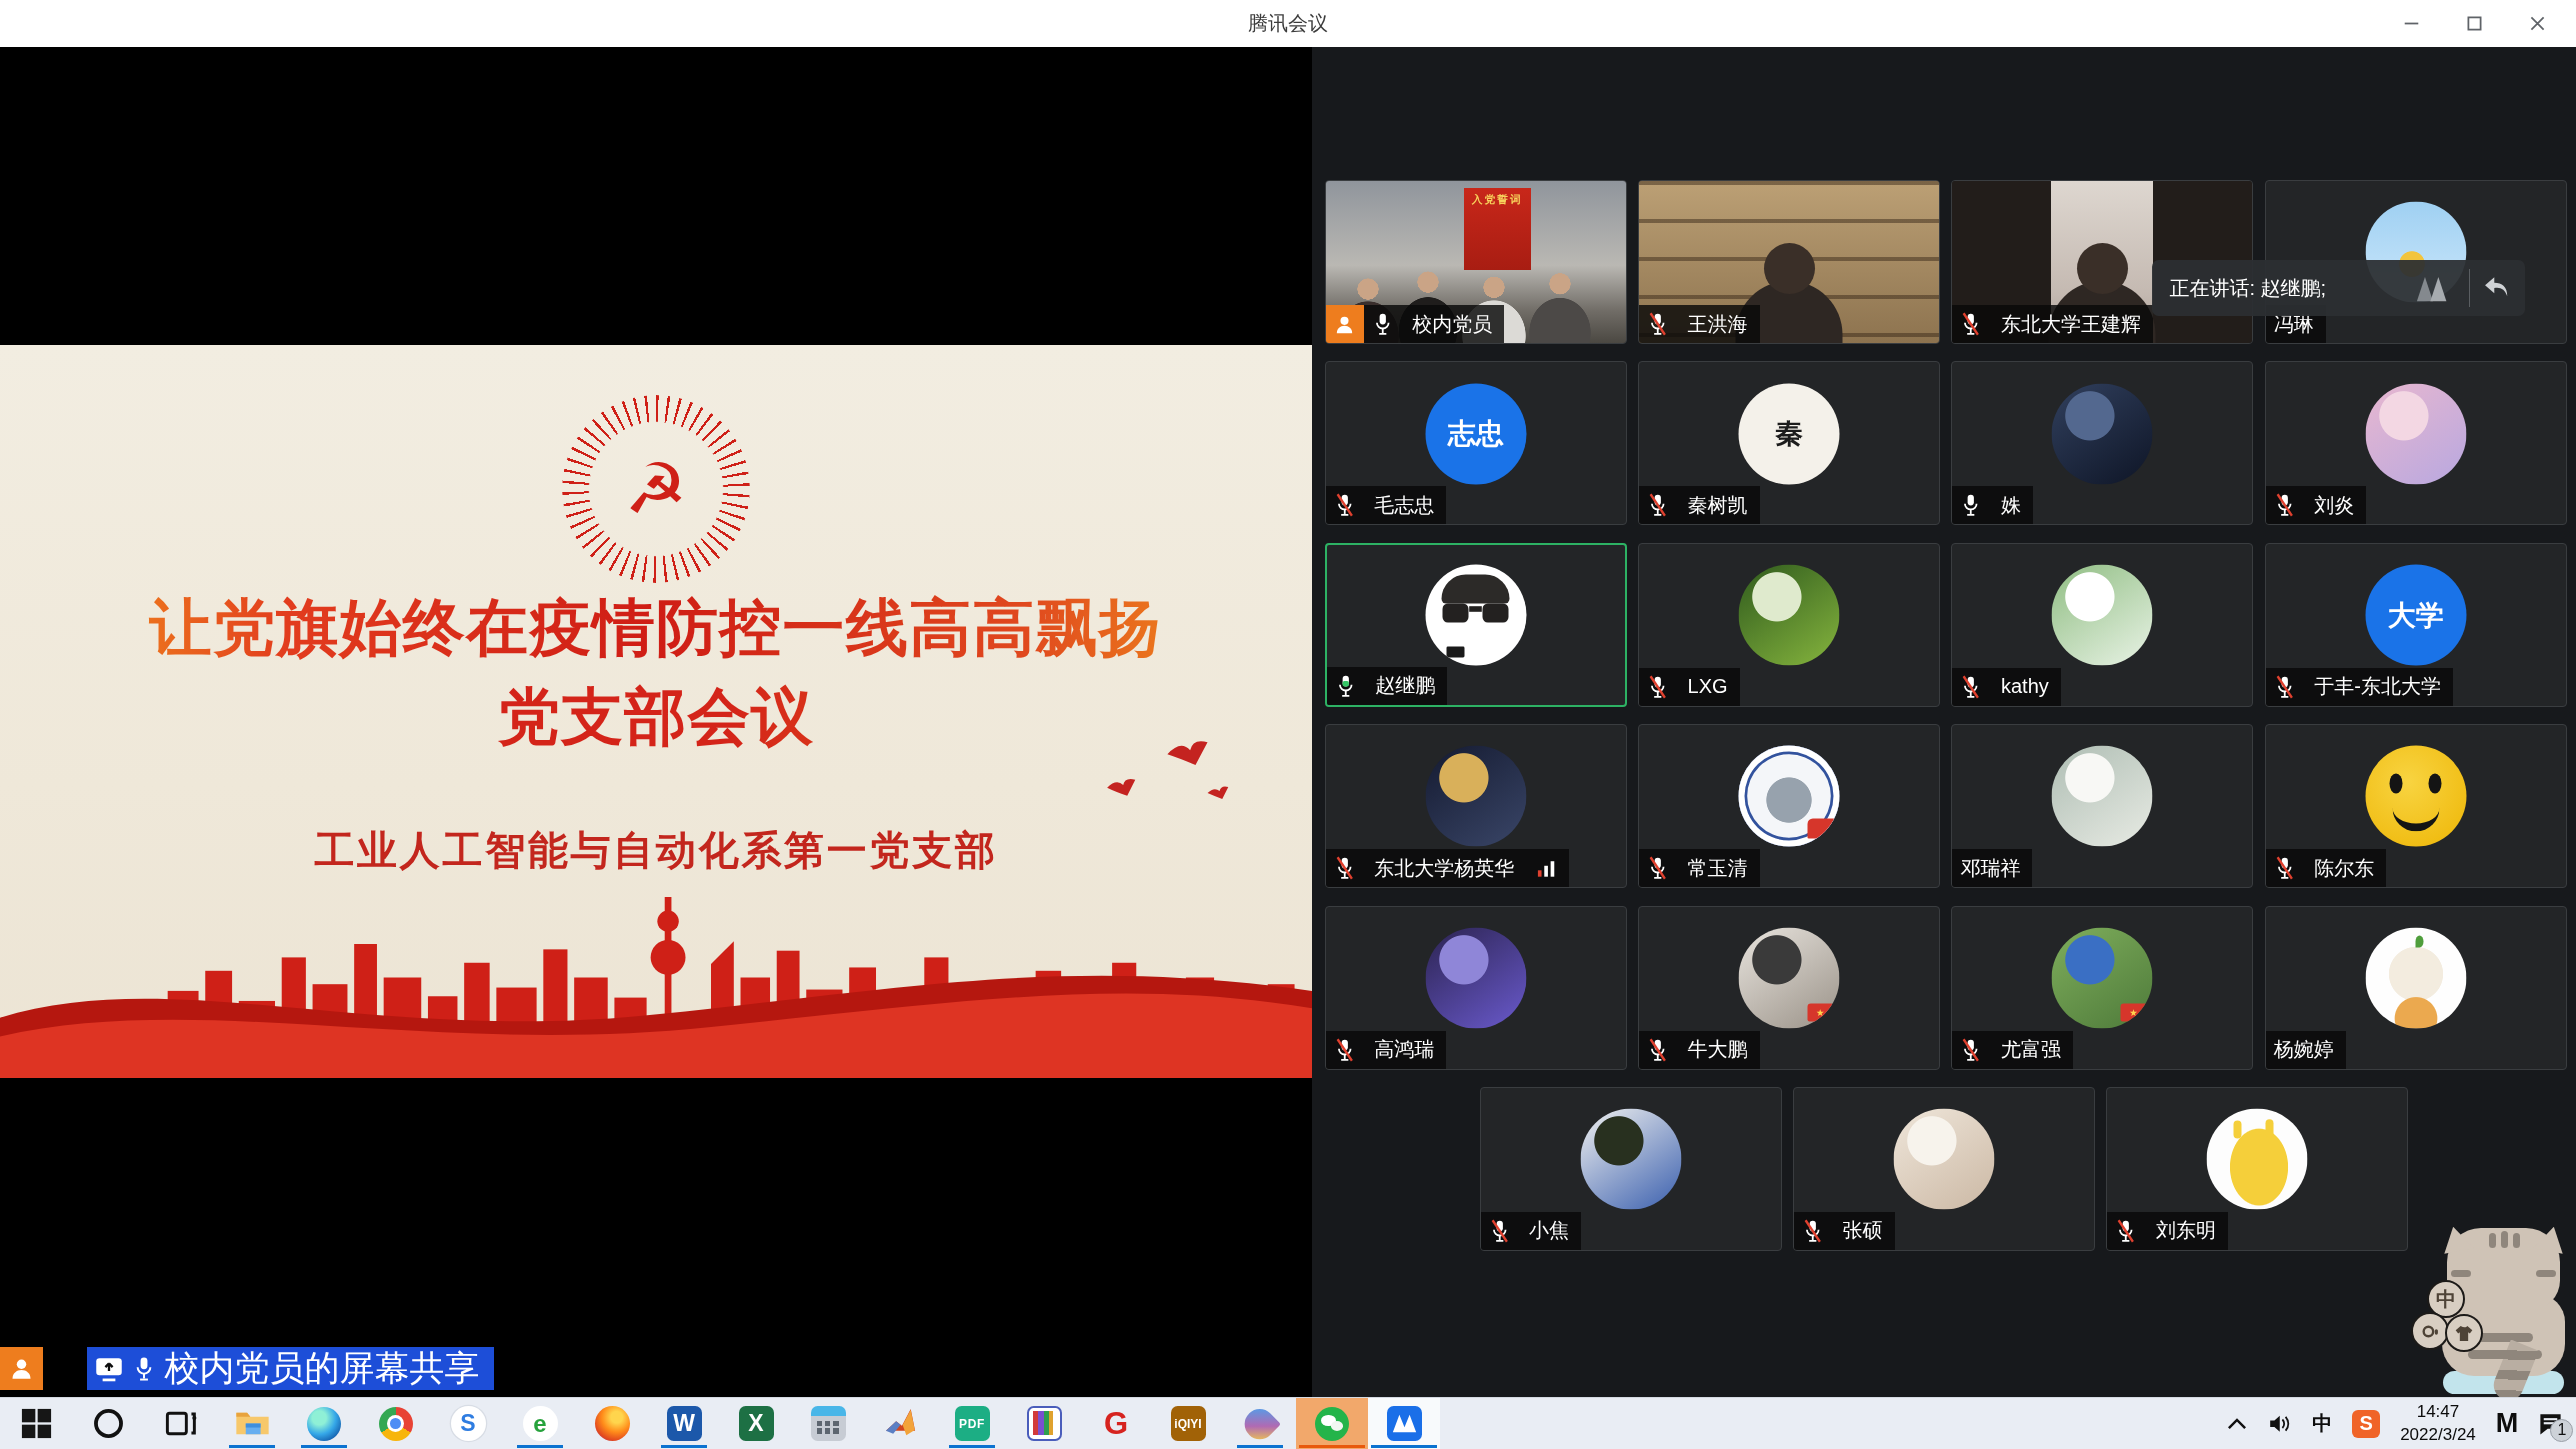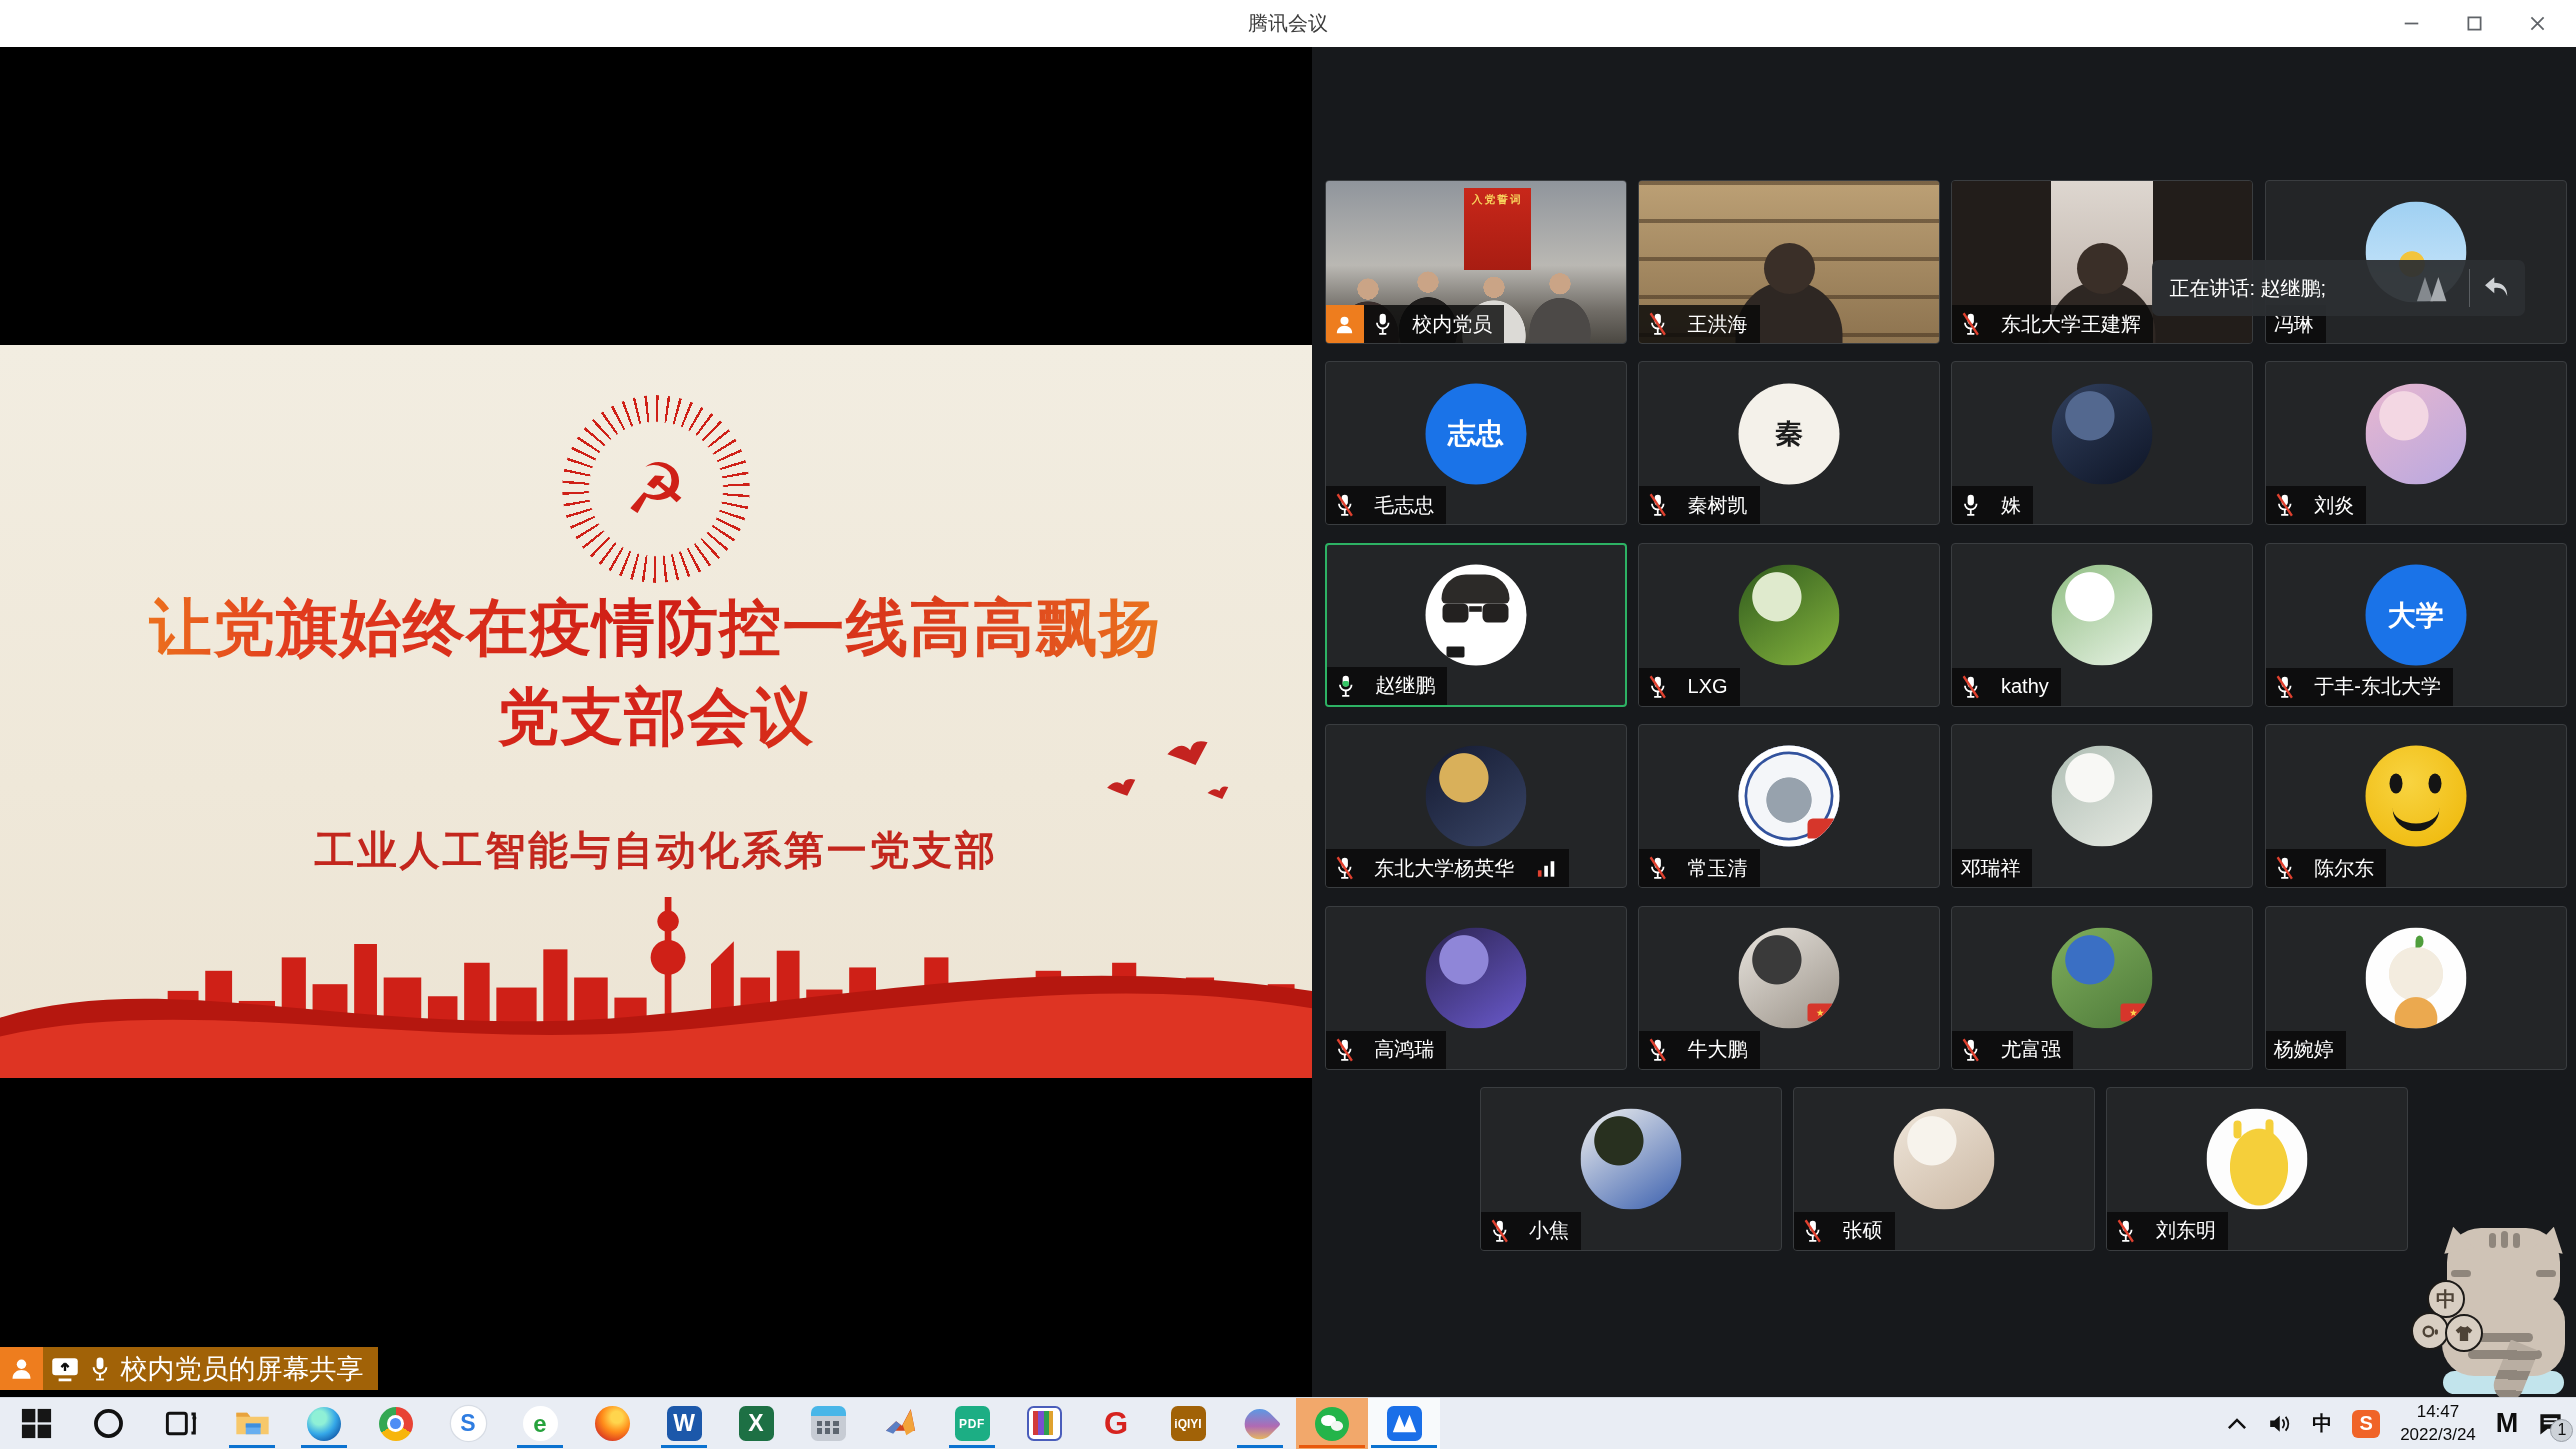--- a/index.html
+++ b/index.html
@@ -30,21 +30,21 @@
     .slide-title.l2{background:linear-gradient(90deg,#d42419 0%,#d42419 55%,#ef7c1d 100%);-webkit-background-clip:text;background-clip:text;color:transparent;}
   }
   .slide-sub{position:absolute;left:0;width:100%;top:478px;text-align:center;font-weight:800;font-size:40px;color:#c3261d;letter-spacing:2.7px;}
   .skyline{position:absolute;left:0;bottom:0;width:1312px;height:201px;}
   .birds{position:absolute;left:1067px;top:389px;width:174px;height:74px;}
 
   
   .share-banner{position:absolute;left:0;bottom:6.7px;display:flex;align-items:stretch;z-index:40;}
   .share-badge{width:43px;height:43px;background:#ee7d1e;display:flex;align-items:center;justify-content:center;}
   .share-badge svg{width:27px;height:27px;}
-  .share-label{height:43px;background:#a16207;display:flex;align-items:center;gap:6.7px;padding:0 14.8px 0 8px;color:#fff;font-size:27px;}
+  .share-label{height:43px;background:#1d4ed8;display:flex;align-items:center;gap:6.7px;padding:0 14.8px 0 8px;color:#fff;font-size:35px;margin-left:44px;}
   .share-label svg{width:28px;height:25.5px;}
 
   
   .grid{position:absolute;left:1312px;top:0;width:1264px;height:1350px;background:#17191c;padding-top:133px;}
   .grid-row{display:flex;gap:11.4px;padding-left:12.7px;margin-bottom:17.4px;height:164px;}
   .grid-row.centered{justify-content:center;padding-left:0;}
   .tile{position:relative;width:302px;height:164px;background:#232527;border:0.7px solid #3a3d40;border-radius:4px;overflow:hidden;flex:0 0 auto;}
   .tile.speaking{border:2px solid #2db264;}
   .tile-media{position:absolute;inset:0;overflow:hidden;}
   .avatar{position:absolute;left:50%;top:44%;transform:translate(-50%,-50%);width:101px;height:101px;border-radius:50%;overflow:hidden;}

